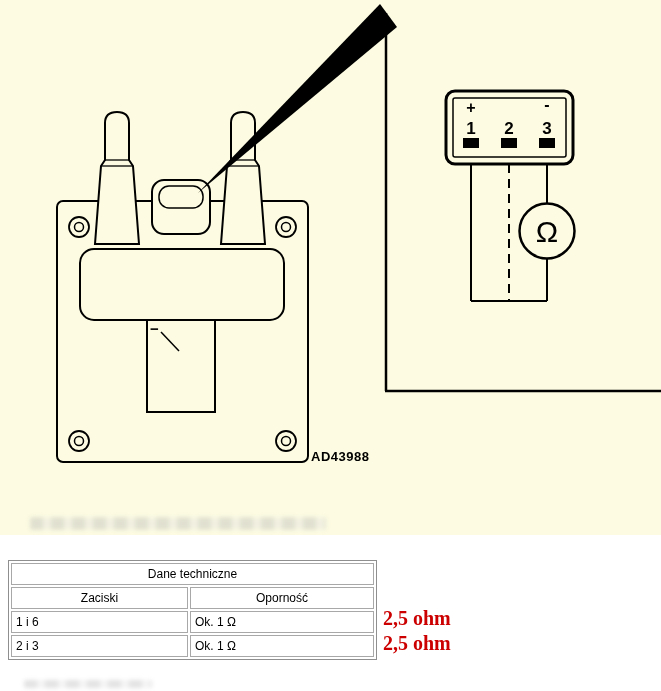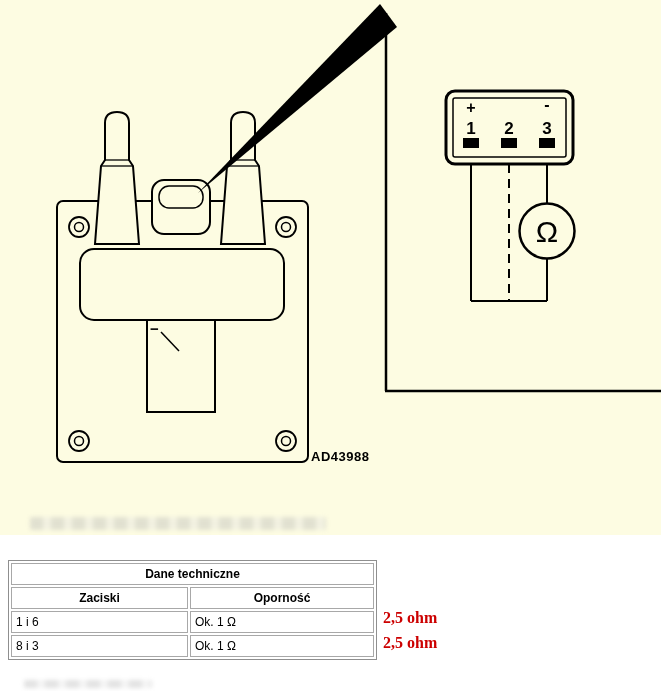--- a/index.html
+++ b/index.html
@@ -24,28 +24,28 @@
   table.spec-table {
     position:absolute; left:8px; top:560px;
     border-collapse:separate; border-spacing:2px;
     background:#ffffff; border:1px solid #8f8f8f;
   }
   table.spec-table td {
     border:1px solid #a8a8a8; background:#ffffff;
     font-size:12px; line-height:14px; color:#000;
     padding:3px 4px; vertical-align:middle;
   }
-  td.cell-title { text-align:center; font-weight:bold; }
-  td.cell-colh  { text-align:center; font-weight:bold;margin-left:44px; }
+  td.cell-title { text-align:center; font-weight:normal; }
+  td.cell-colh  { text-align:center; font-weight:normal;margin-left:44px; }
   td.cell-data  { text-align:left; }
 
   .note {
     position:absolute; left:383px;
     font-family:"Liberation Serif", serif; font-weight:bold;
-    font-size:16px; line-height:24px; color:#cc0000; white-space:nowrap;
+    font-size:20px; line-height:24px; color:#cc0000; white-space:nowrap;
   }
   .note-1 { top:606px; }
   .note-2 { top:631px; }
 
   text { font-family:"Liberation Sans", sans-serif; }
 </style>
 </head>
 <body>
 
 <div class="stage">
@@ -146,21 +146,21 @@
       </tr>
       <tr>
         <td class="cell-colh">Zaciski</td>
         <td class="cell-colh">Oporność</td>
       </tr>
       <tr>
         <td class="cell-data">1 i 6</td>
         <td class="cell-data">Ok. 1 Ω</td>
       </tr>
       <tr>
-        <td class="cell-data">8 i 3</td>
+        <td class="cell-data">2 i 3</td>
         <td class="cell-data">Ok. 1 Ω</td>
       </tr>
     </tbody>
   </table>
 
   <div class="note note-1">2,5 ohm</div>
   <div class="note note-2">2,5 ohm</div>
 
   <div class="smudge smudge-2"></div>
 </div>

